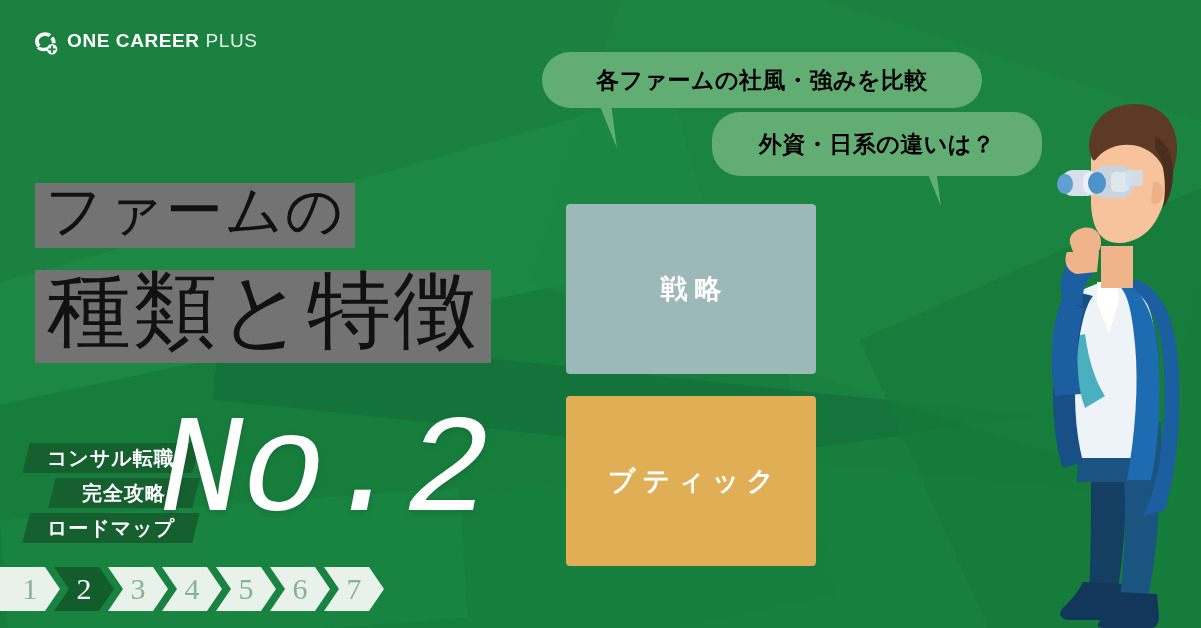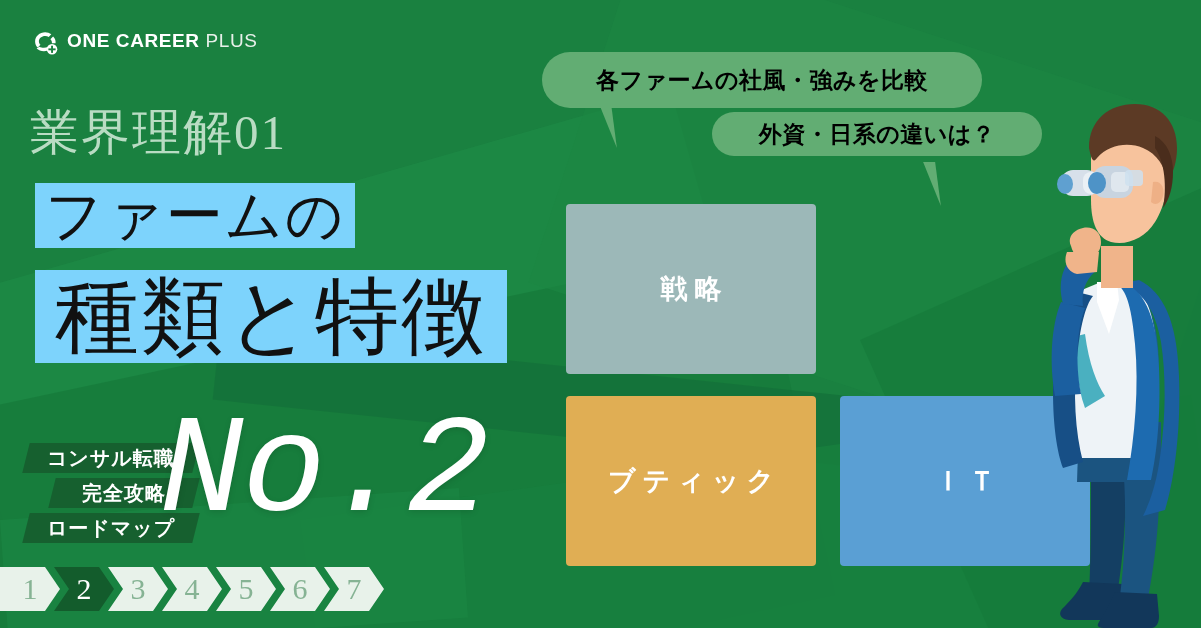--- a/index.html
+++ b/index.html
@@ -38,27 +38,27 @@
   .logo-text .plus{ font-weight:300; color:#e7f0e9; }
 
   
   .kicker{
     position:absolute; left:30px; top:108px;
     font-family:"Liberation Serif", serif;
     font-size:49px; color:#b9dcc3; letter-spacing:2px; line-height:1;
     white-space:nowrap;
   }
   .title-line{
-    position:absolute; background:#7dd3fc; color:#111111;
-    font-family:Liberation Serif, serif; line-height:1;
+    position:absolute; background:#737373; color:#111111;
+    font-family:Liberation Mono, monospace; line-height:1;
     display:flex; align-items:center;
     white-space:nowrap;
   }
   .tl1{ left:35px; top:183px; height:65px; padding:0 10px; font-size:57px; letter-spacing:2px;}
-  .tl2{ left:35px; top:270px; height:93px; padding:0 20px; font-size:84px; letter-spacing:2px;}
+  .tl2{ left:35px; top:270px; height:93px; padding:0 12px; font-size:84px; letter-spacing:2px;}
 
   
   .tagwrap{ position:absolute; left:0; top:443px; width:210px; }
   .tag{
     background:#16602f; color:#ffffff;
     font-size:20px; font-weight:700; letter-spacing:1px;
     height:30px; display:flex; align-items:center; justify-content:center;
     transform:skewX(-14deg);
     margin-bottom:5px;
   }
@@ -95,21 +95,21 @@
   .bubble{
     position:absolute;
     background:#62ad73;
     color:#000000;
     border-radius:28px;
     display:flex; align-items:center; justify-content:center;
     font-size:23px; font-weight:700; letter-spacing:.5px;
     white-space:nowrap;
   }
   .bb1{ left:542px; top:52px; width:440px; height:56px; }
-  .bb2{ left:712px; top:112px; width:330px; height:44px; }
+  .bb2{ left:712px; top:112px; width:330px; height:64px; }
   .tail{ position:absolute; width:0; height:0; }
   .tail1{
     left:608px; top:104px;
     border-left:12px solid #62ad73;
     border-right:4px solid transparent;
     border-bottom:44px solid transparent;
     transform:skewX(22deg);
   }
   .tail2{
     left:932px; top:162px;
@@ -158,21 +158,20 @@
         <rect x="19.1" y="15.7" width="1.9" height="7.2" fill="#1a8140"></rect>
         <rect x="16.4" y="18.4" width="7.2" height="1.9" fill="#1a8140"></rect>
       </svg>
     </span>
     <span class="logo-text">
       <b>ONE CAREER</b>
       <span class="plus">PLUS</span>
     </span>
   </div>
 
-  <div class="kicker">業界理解01</div>
   <div class="title-line tl1">ファームの</div>
   <div class="title-line tl2">種類と特徴</div>
 
   <div class="tagwrap">
     <div class="tag t1">
         <span>コンサル転職</span>
       </div>
     <div class="tag t2">
         <span>完全攻略</span>
       </div>
@@ -209,23 +208,20 @@
   <div class="tail tail1"></div>
   <div class="tail tail2"></div>
   <div class="bubble bb1">各ファームの社風・強みを比較</div>
   <div class="bubble bb2">外資・日系の違いは？</div>
 
   <div class="box bx-strategy">
       <span>戦略</span>
     </div>
   <div class="box bx-boutique">
       <span>ブティック</span>
-    </div>
-  <div class="box bx-it">
-      <span>ＩＴ</span>
     </div>
 
   <div class="person">
     <svg viewBox="0 0 200 532" width="200" height="532">
 
       <path d="M118 180 C150 196 158 250 152 300 C147 345 132 380 120 400 L104 392 C118 360 130 320 132 285 C134 250 126 214 110 200 Z" fill="#1c5f96"></path>
 
       <path d="M86 372 L120 372 C122 420 118 462 112 500 L84 500 C86 460 86 412 86 372 Z" fill="#143f63"></path>
 
       <path d="M78 486 C72 498 64 506 58 512 C52 518 56 524 66 524 L110 524 C116 524 118 518 118 512 L118 488 Z" fill="#12375a"></path>

